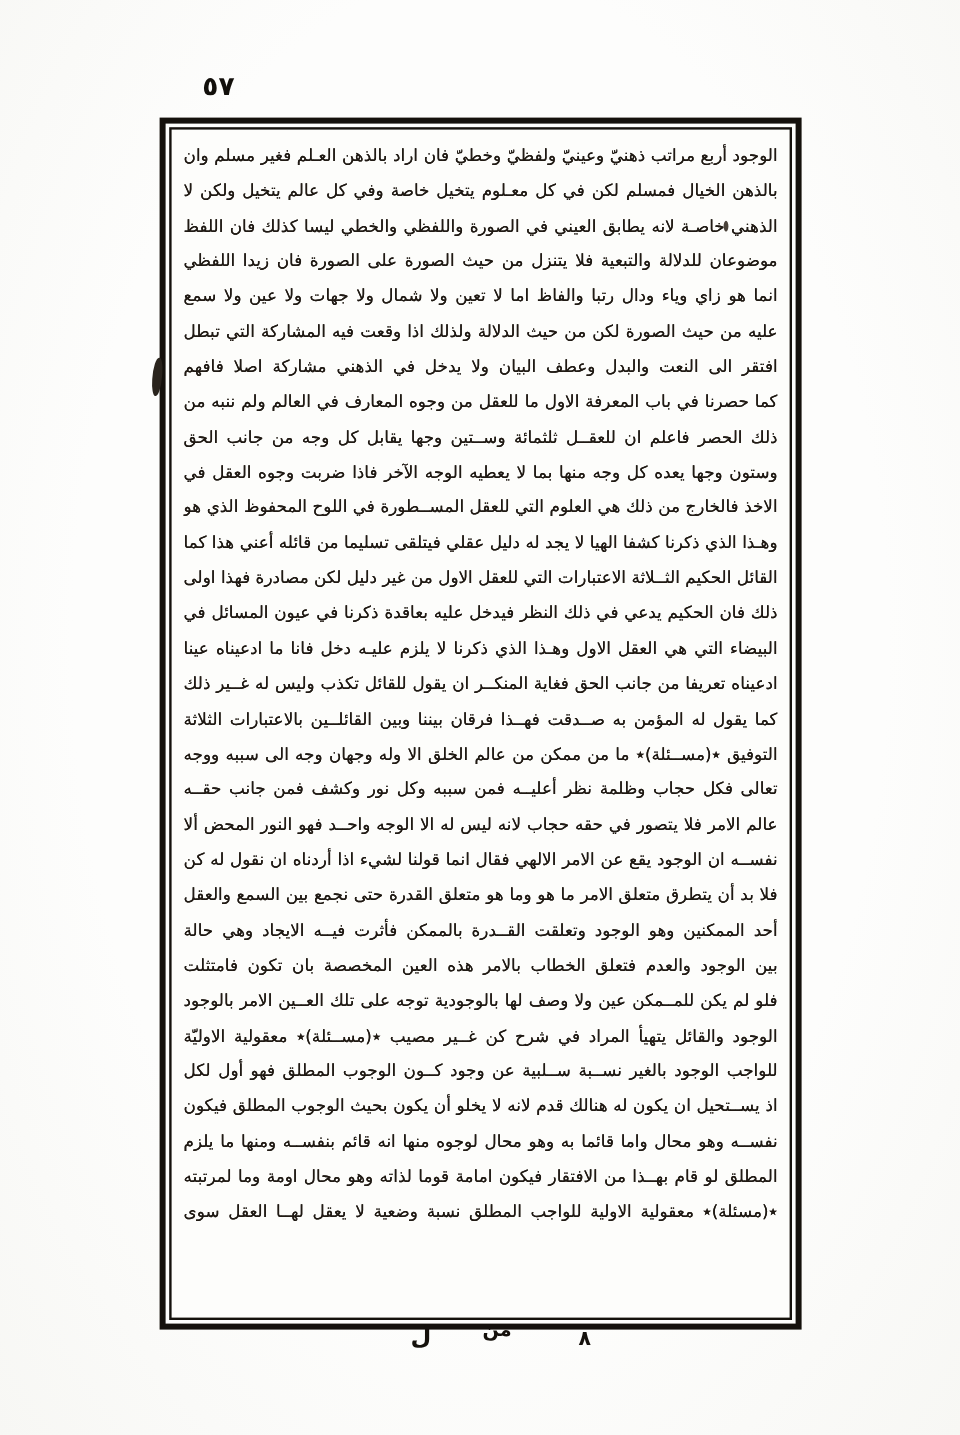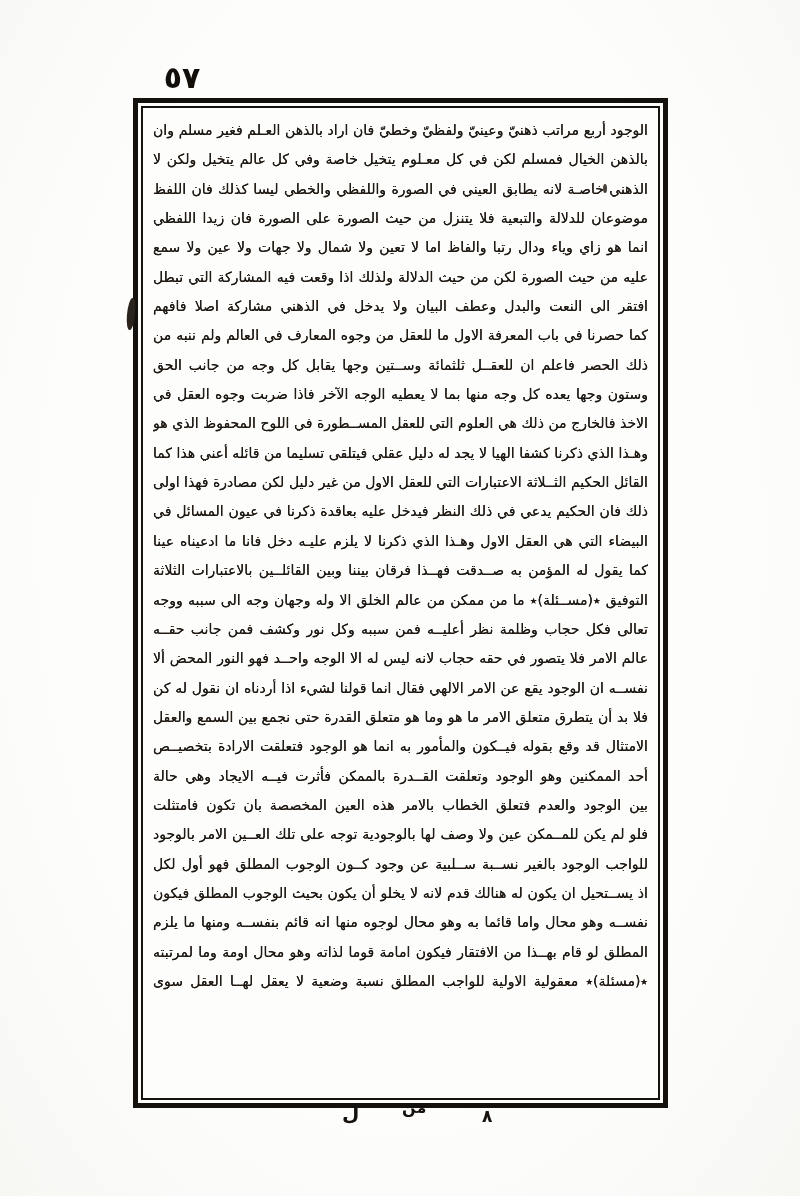--- a/index.html
+++ b/index.html
@@ -15,21 +15,21 @@
       radial-gradient(ellipse at 50% 45%, #fdfdfc 60%, #f7f7f4 100%);
     overflow: hidden;
     font-family: "DejaVu Sans", sans-serif;
     color: #1c1712;
   }
   .pageno {
     position: absolute;
     left: 160px;
     top: 60px;
     width: 44px;
-    font-size: 30px;
+    font-size: 22px;
     font-weight: bold;
     letter-spacing: 1px;
     color: #120f0b;
     text-align: center;
     direction: rtl;
   }
   
   .frame {
     position: absolute;
     left: 133px;
@@ -113,30 +113,31 @@
           <div class="line">عليه من حيث الصورة لكن من حيث الدلالة ولذلك اذا وقعت فيه المشاركة التي تبطل الدلالة</div>
           <div class="line">افتقر الى النعت والبدل وعطف البيان ولا يدخل في الذهني مشاركة اصلا فافهم ٭(مسـئلة)٭</div>
           <div class="line">كما حصرنا في باب المعرفة الاول ما للعقل من وجوه المعارف في العالم ولم ننبه من اين حصــل انا</div>
           <div class="line">ذلك الحصر فاعلم ان للعقــل ثلثمائة وســتين وجها يقابل كل وجه من جانب الحق العزيز ثلثمائة</div>
           <div class="line">وستون وجها يعده كل وجه منها بما لا يعطيه الوجه الآخر فاذا ضربت وجوه العقل في وجوه</div>
           <div class="line">الاخذ فالخارج من ذلك هي العلوم التي للعقل المســطورة في اللوح المحفوظ الذي هو النفس</div>
           <div class="line">وهـذا الذي ذكرنا كشفا الهيا لا يجد له دليل عقلي فيتلقى تسليما من قائله أعني هذا كما تلقى من</div>
           <div class="line">القائل الحكيم الثــلاثة الاعتبارات التي للعقل الاول من غير دليل لكن مصادرة فهذا اولى من</div>
           <div class="line">ذلك فان الحكيم يدعي في ذلك النظر فيدخل عليه بعاقدة ذكرنا في عيون المسائل في مسـئلة القدرة</div>
           <div class="line">البيضاء التي هي العقل الاول وهـذا الذي ذكرنا لا يلزم عليـه دخل فانا ما ادعيناه عينا نظرا وانما</div>
+          <div class="line">ادعيناه تعريفا من جانب الحق فغاية المنكــر ان يقول للقائل تكذب وليس له غــير ذلك</div>
           <div class="line">كما يقول له المؤمن به صــدقت فهــذا فرقان بيننا وبين القائلــين بالاعتبارات الثلاثة وبالله</div>
           <div class="line">التوفيق ٭(مســئلة)٭ ما من ممكن من عالم الخلق الا وله وجهان وجه الى سببه ووجه الى الله</div>
           <div class="line">تعالى فكل حجاب وظلمة نظر أعليــه فمن سببه وكل نور وكشف فمن جانب حقــه وكل ممكن من</div>
           <div class="line">عالم الامر فلا يتصور في حقه حجاب لانه ليس له الا الوجه واحــد فهو النور المحض ألا لله الدين</div>
           <div class="line">نفســه ان الوجود يقع عن الامر الالهي فقال انما قولنا لشيء اذا أردناه ان نقول له كن فيكون</div>
           <div class="line">فلا بد أن يتطرق متعلق الامر ما هو وما هو متعلق القدرة حتى نجمع بين السمع والعقل فنقول</div>
-          <div class="line">الامتثال قد وقع بقوله فيــكون والمأمور به انما هو الوجود فتعلقت الارادة بتخصيــص</div>
           <div class="line">أحد الممكنين وهو الوجود وتعلقت القــدرة بالممكن فأثرت فيــه الايجاد وهي حالة معقولة</div>
           <div class="line">بين الوجود والعدم فتعلق الخطاب بالامر هذه العين المخصصة بان تكون فامتثلت فكانت</div>
           <div class="line">فلو لم يكن للمــمكن عين ولا وصف لها بالوجودية توجه على تلك العــين الامر بالوجود ولما وقع</div>
+          <div class="line">الوجود والقائل يتهيأ المراد في شرح كن غــير مصيب ٭(مســئلة)٭ معقولية الاوليّة</div>
           <div class="line">للواجب الوجود بالغير نســبة ســلبية عن وجود كــون الوجوب المطلق فهو أول لكل مقيد</div>
           <div class="line">اذ يســتحيل ان يكون له هنالك قدم لانه لا يخلو أن يكون بحيث الوجوب المطلق فيكون اما هو</div>
           <div class="line">نفســه وهو محال واما قائما به وهو محال لوجوه منها انه قائم بنفســه ومنها ما يلزم للواجب</div>
           <div class="line">المطلق لو قام بهــذا من الافتقار فيكون امامة قوما لذاته وهو محال اومة وما لمرتبته وهو محال</div>
           <div class="line">٭(مسئلة)٭ معقولية الاولية للواجب المطلق نسبة وضعية لا يعقل لهــا العقل سوى استناد</div>
         </div>
     </div>
   </div>
 
   <div class="mark mark-sig">٨</div>

